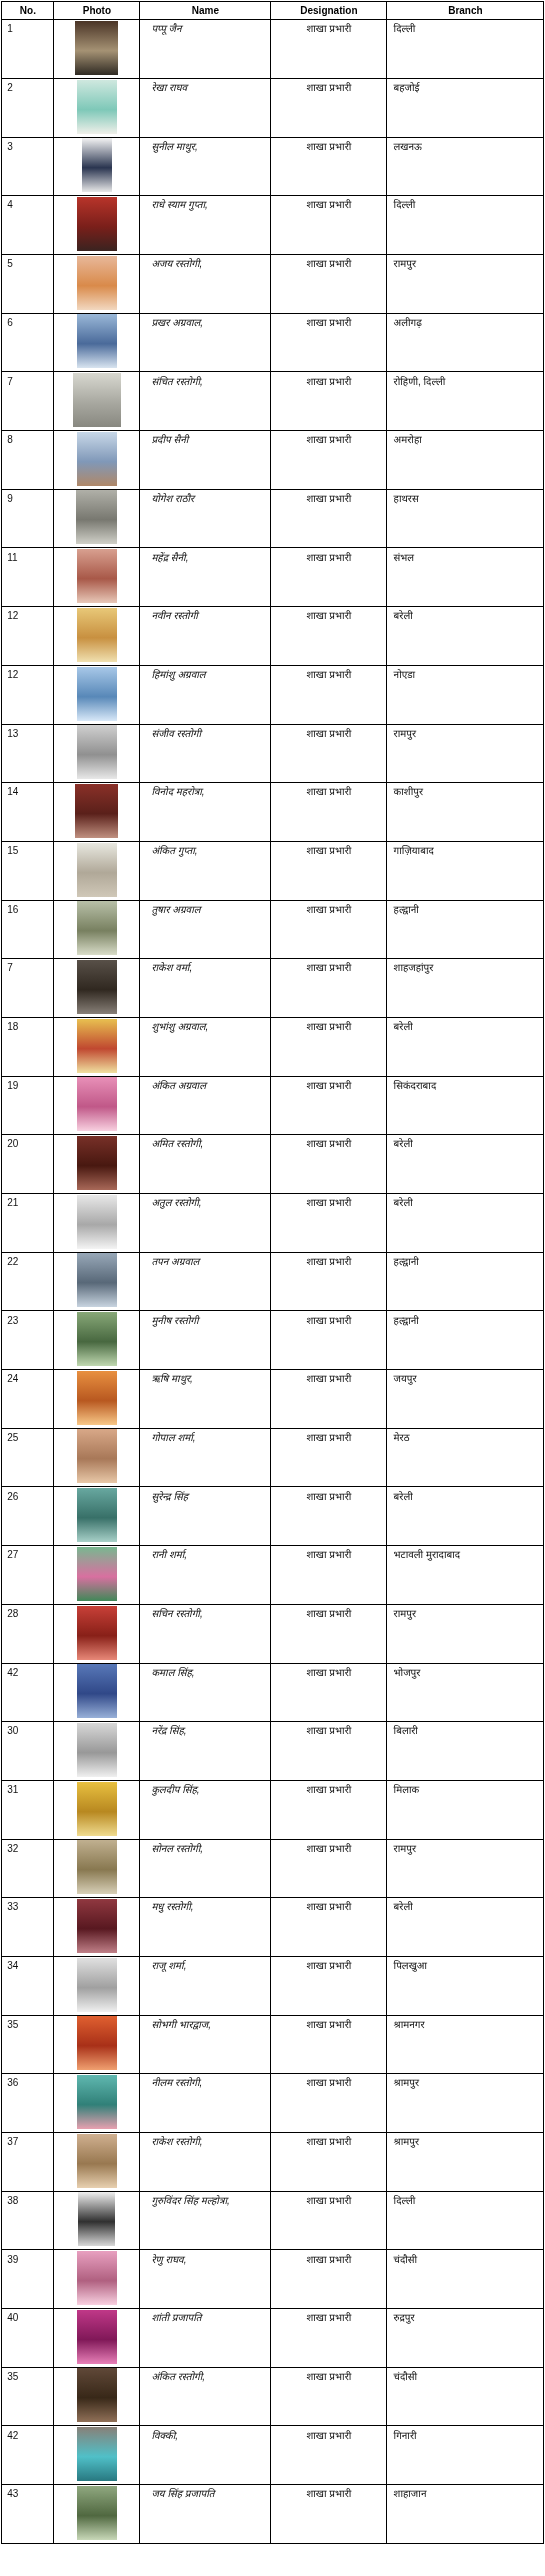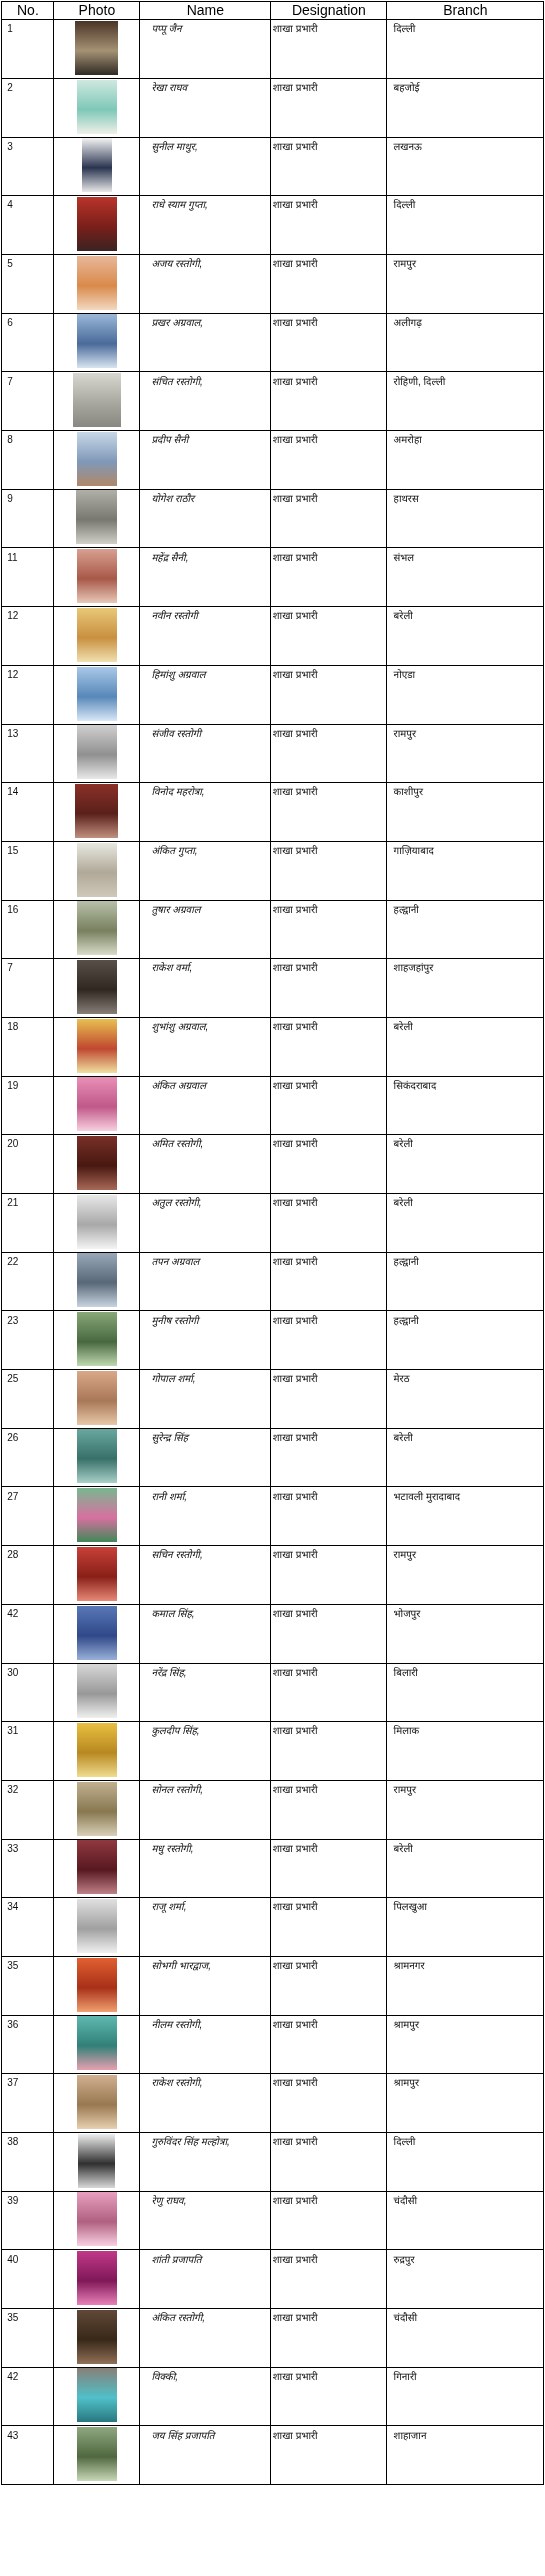--- a/index.html
+++ b/index.html
@@ -23,22 +23,22 @@
   table.roster th, table.roster td{
     border:1.4px solid #000000;
     vertical-align:top;
     overflow:hidden;
     box-sizing:border-box;
   }
   table.roster th{
     height:18.6px;
     text-align:center;
     vertical-align:middle;
-    font-size:14px;
-    font-weight:400;
+    font-size:10px;
+    font-weight:700;
     color:#000;
     padding:0.7px 1.4px;
   }
   table.roster td{
     height:55px;
     font-size:10px;
     color:#111;
     line-height:13px;
   }
   col.c1{width:52px;}
@@ -61,21 +61,21 @@
     height:54px;
     margin-top:0.7px;
     background:#999;
   }
   td.c-name{
     padding:2.1px 2.8px 0 11px;
     font-style:italic;
   }
   td.c-desig{
     padding:2.1px 1.4px 0 1.4px;
-    text-align:left;
+    text-align:center;
   }
   td.c-branch{
     padding:2.1px 2.8px 0 6.2px;
   }
 </style>
 </head>
 <body>
 
 <div class="page">
   <table class="roster">
@@ -297,20 +297,29 @@
         <tr>
     <td class="c-no">23</td>
     <td class="c-photo">
       <div class="photo" style="background: linear-gradient(rgb(136, 168, 120) 0%, rgb(72, 104, 64) 55%, rgb(192, 216, 176) 100%); width: 40px;"></div>
     </td>
     <td class="c-name">मुनीष रस्तोगी</td>
     <td class="c-desig">शाखा प्रभारी</td>
     <td class="c-branch">हल्द्वानी</td>
   </tr>
         <tr>
+    <td class="c-no">24</td>
+    <td class="c-photo">
+      <div class="photo" style="background: linear-gradient(rgb(232, 144, 64) 0%, rgb(184, 88, 32) 55%, rgb(248, 200, 136) 100%); width: 40px;"></div>
+    </td>
+    <td class="c-name">ऋषि माथुर,</td>
+    <td class="c-desig">शाखा प्रभारी</td>
+    <td class="c-branch">जयपुर</td>
+  </tr>
+        <tr>
     <td class="c-no">25</td>
     <td class="c-photo">
       <div class="photo" style="background: linear-gradient(rgb(216, 168, 136) 0%, rgb(168, 120, 88) 55%, rgb(232, 200, 168) 100%); width: 40px;"></div>
     </td>
     <td class="c-name">गोपाल शर्मा,</td>
     <td class="c-desig">शाखा प्रभारी</td>
     <td class="c-branch">मेरठ</td>
   </tr>
         <tr>
     <td class="c-no">26</td>

